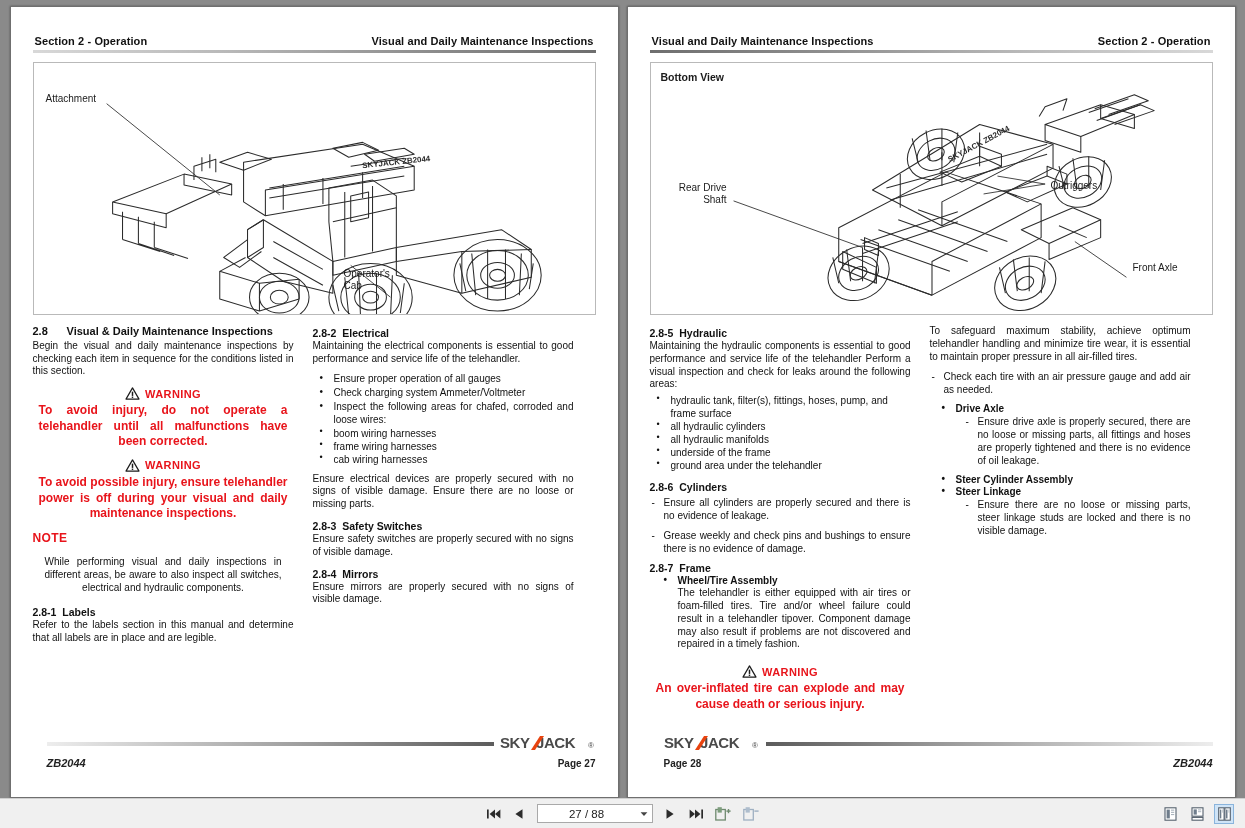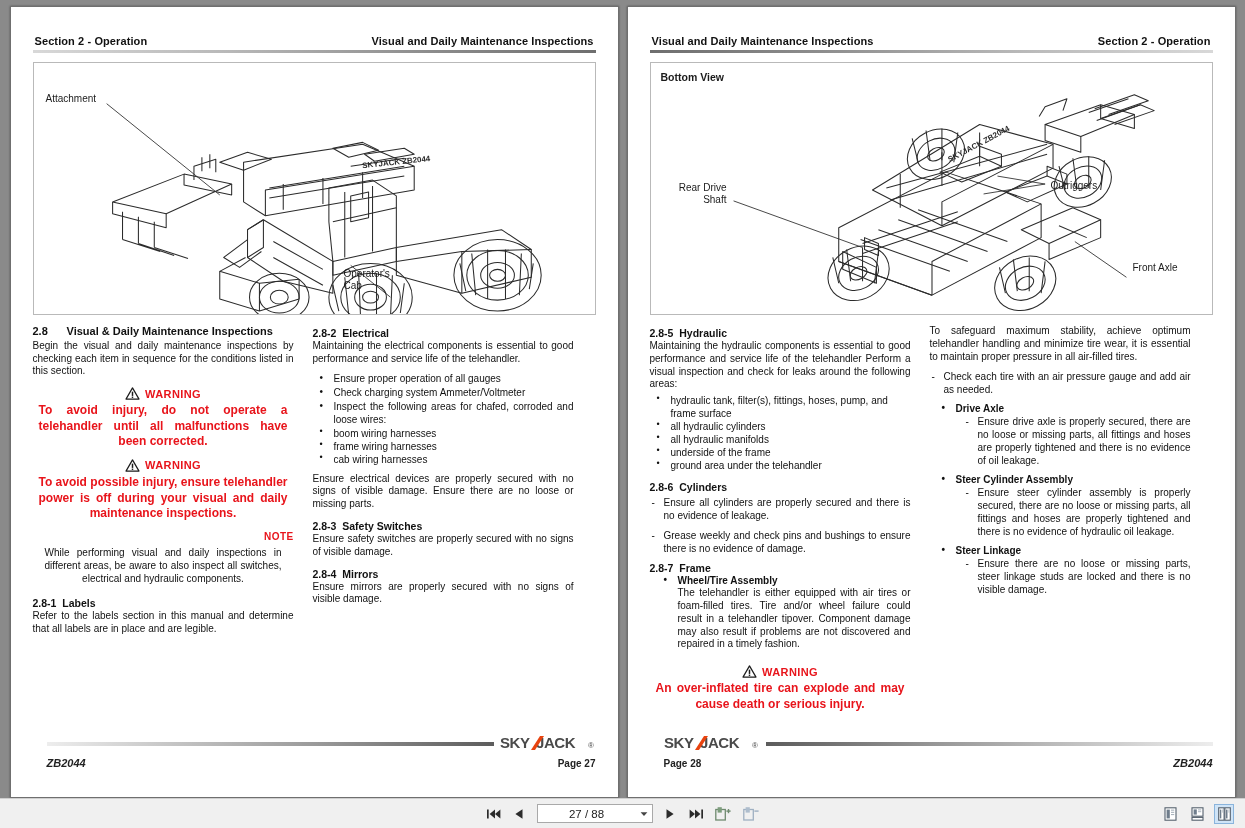--- a/index.html
+++ b/index.html
@@ -73,21 +73,21 @@
 
   .bullhead { position:relative; padding-left:16px; font-weight:bold; font-size:10px; margin-bottom:1px; }
   .bullhead:before { content:"\2022"; position:absolute; left:2px; top:-1px; }
 
   
   .warnblock { margin:9px 0 6px 0; text-align:center; }
   .warnhead { display:flex; align-items:center; justify-content:center; gap:5px; margin-bottom:3px; }
   .warnhead .wtxt { color:#e8141b; font-weight:bold; font-size:11px; letter-spacing:.4px; }
   .warntext { color:#e8141b; font-weight:bold; font-size:12px; line-height:1.3; text-align:center; padding:0 6px; }
   .warntext.justified { text-align:justify; text-align-last:center; }
-  .notehead { color:#e8141b; font-weight:bold; font-size:10px; letter-spacing:.4px; text-align:right; margin-bottom:4px; }
+  .notehead { color:#e8141b; font-weight:bold; font-size:12px; letter-spacing:.4px; text-align:left; margin-bottom:10px; }
   .notetext { font-size:10px; line-height:1.3; text-align:justify; text-align-last:center; padding:0 12px; }
   .tri { width:15px; height:13px; display:block; }
 
   
   .pagefooter { position:absolute; left:36px; right:22px; bottom:28px; }
   .footrow { display:flex; align-items:center; gap:6px; }
   .footrule { flex:1 1 auto; height:4px;
               background:linear-gradient(to right,#ededed 0%,#c9c9c9 25%,#9a9a9a 60%,#5c5c5c 100%); }
   .page.right .footrule { background:linear-gradient(to left,#ededed 0%,#c9c9c9 25%,#9a9a9a 60%,#5c5c5c 100%); }
   .logo { position:relative; width:96px; height:19px; flex:0 0 auto; }
@@ -430,23 +430,20 @@
 
           <div style="margin-left:10px" data-name="drive-axle-block">
             <div class="bullhead" data-name="drive-axle-title">Drive Axle</div>
             <ul class="dash" style="margin:0 0 7px 24px" data-name="drive-axle-dash-list">
               <li data-name="list-item">Ensure drive axle is properly secured, there are no loose or missing parts, all fittings and hoses are properly tightened and there is no evidence of oil leakage.</li>
             </ul>
           </div>
 
           <div style="margin-left:10px" data-name="steer-cylinder-block">
             <div class="bullhead" data-name="steer-cylinder-title">Steer Cylinder Assembly</div>
-            <ul class="dash" style="margin:0 0 7px 24px" data-name="steer-cylinder-dash-list">
-              <li data-name="list-item">Ensure steer cylinder assembly is properly secured, there are no loose or missing parts, all fittings and hoses are properly tightened and there is no evidence of hydraulic oil leakage.</li>
-            </ul>
           </div>
 
           <div style="margin-left:10px" data-name="steer-linkage-block">
             <div class="bullhead" data-name="steer-linkage-title">Steer Linkage</div>
             <ul class="dash" style="margin:0 0 0 24px" data-name="steer-linkage-dash-list">
               <li data-name="list-item">Ensure there are no loose or missing parts, steer linkage studs are locked and there is no visible damage.</li>
             </ul>
           </div>
         </div>
       </div>

